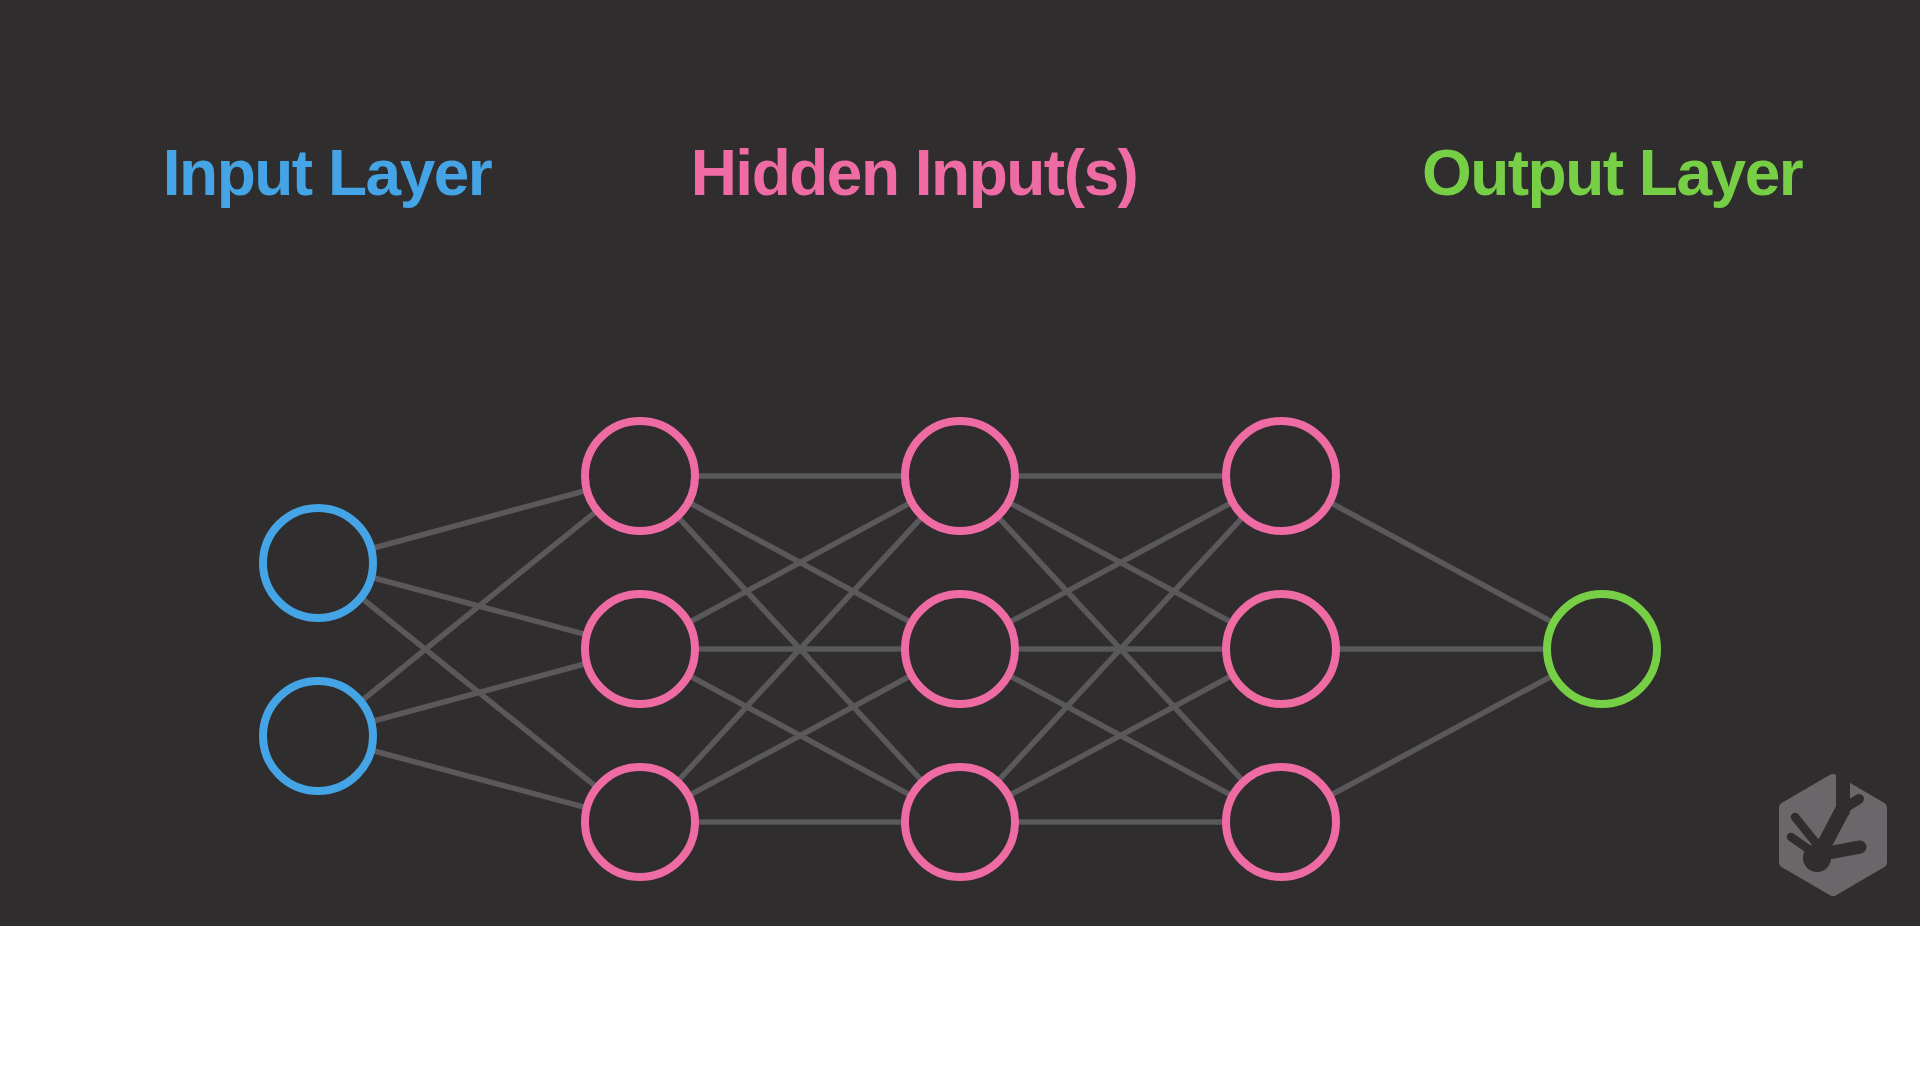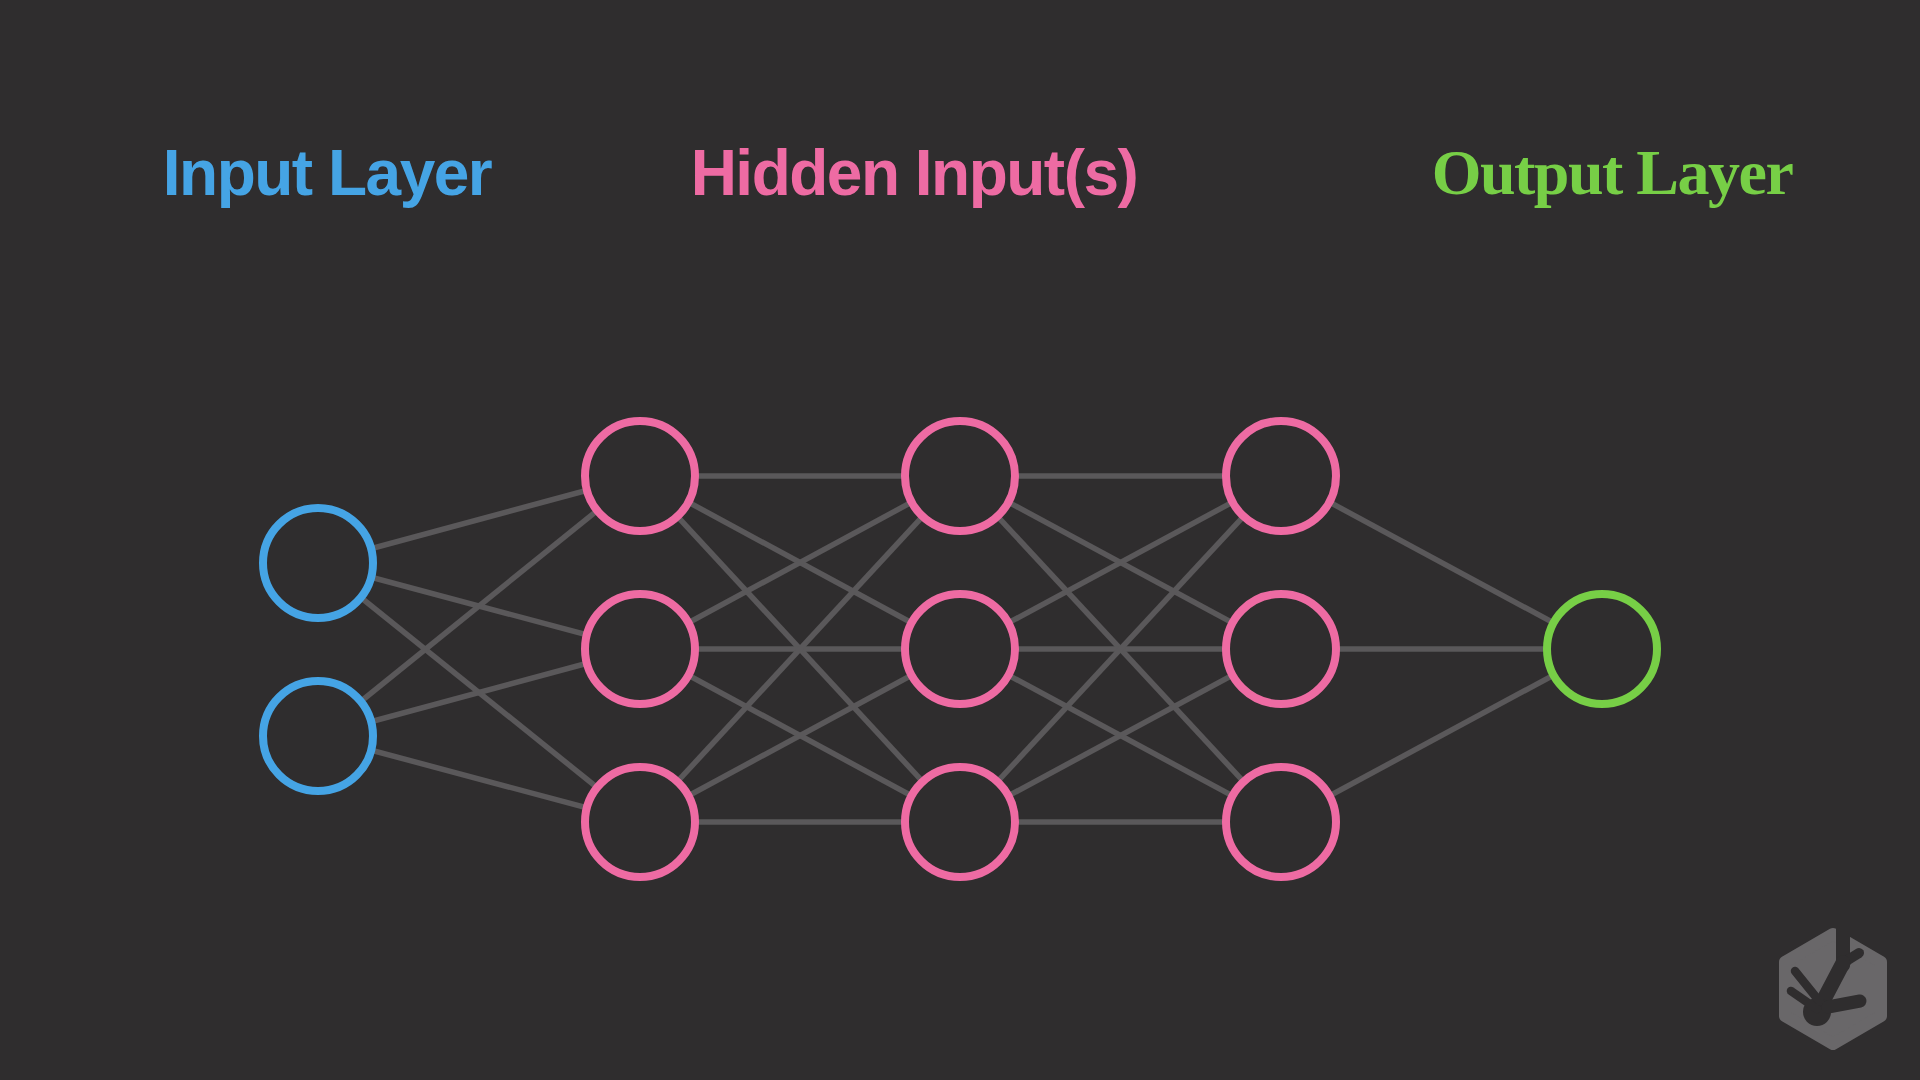--- a/index.html
+++ b/index.html
@@ -1,20 +1,20 @@
 <!DOCTYPE html>
 <html><head>
 <meta charset="utf-8">
 <style>
   html, body { margin: 0; padding: 0; }
   body { width: 1920px; height: 1080px; overflow: hidden; }
   .stage {
     position: relative;
     width: 1920px;
-    height: 1080px;
+    height: 926px;
   }
   .layer-label {
     position: absolute;
     top: 141px;
     transform: translateX(-50%);
     font-family: "Liberation Sans", sans-serif;
     font-weight: 700;
     font-size: 64px;
     line-height: 1;
     letter-spacing: -1.5px;
@@ -32,21 +32,21 @@
     bottom: 29px;
   }
 </style>
 </head>
 <body>
 
 <div class="stage" style="background: rgb(47, 45, 46);">
 
   <div class="layer-label" style="color: rgb(69, 164, 229); left: 327px; top: 141px;">Input Layer</div>
   <div class="layer-label" style="color: rgb(238, 107, 163); left: 914px; top: 141px;">Hidden Input(s)</div>
-  <div class="layer-label" style="color: rgb(119, 207, 70); left: 1612px; top: 141px; font-family: Liberation Serif, serif;">Output Layer</div>
+  <div class="layer-label" style="color: rgb(119, 207, 70); left: 1612px; top: 141px;">Output Layer</div>
 
   <svg class="network-svg" width="1920" height="1080" viewBox="0 0 1920 1080">
     <g>
         <line x1="318" y1="563" x2="640" y2="476" stroke="#5a585a" stroke-width="5.5"></line>
         <line x1="318" y1="563" x2="640" y2="649" stroke="#5a585a" stroke-width="5.5"></line>
         <line x1="318" y1="563" x2="640" y2="822" stroke="#5a585a" stroke-width="5.5"></line>
         <line x1="318" y1="736" x2="640" y2="476" stroke="#5a585a" stroke-width="5.5"></line>
         <line x1="318" y1="736" x2="640" y2="649" stroke="#5a585a" stroke-width="5.5"></line>
         <line x1="318" y1="736" x2="640" y2="822" stroke="#5a585a" stroke-width="5.5"></line>
         <line x1="640" y1="476" x2="960" y2="476" stroke="#5a585a" stroke-width="5.5"></line>

